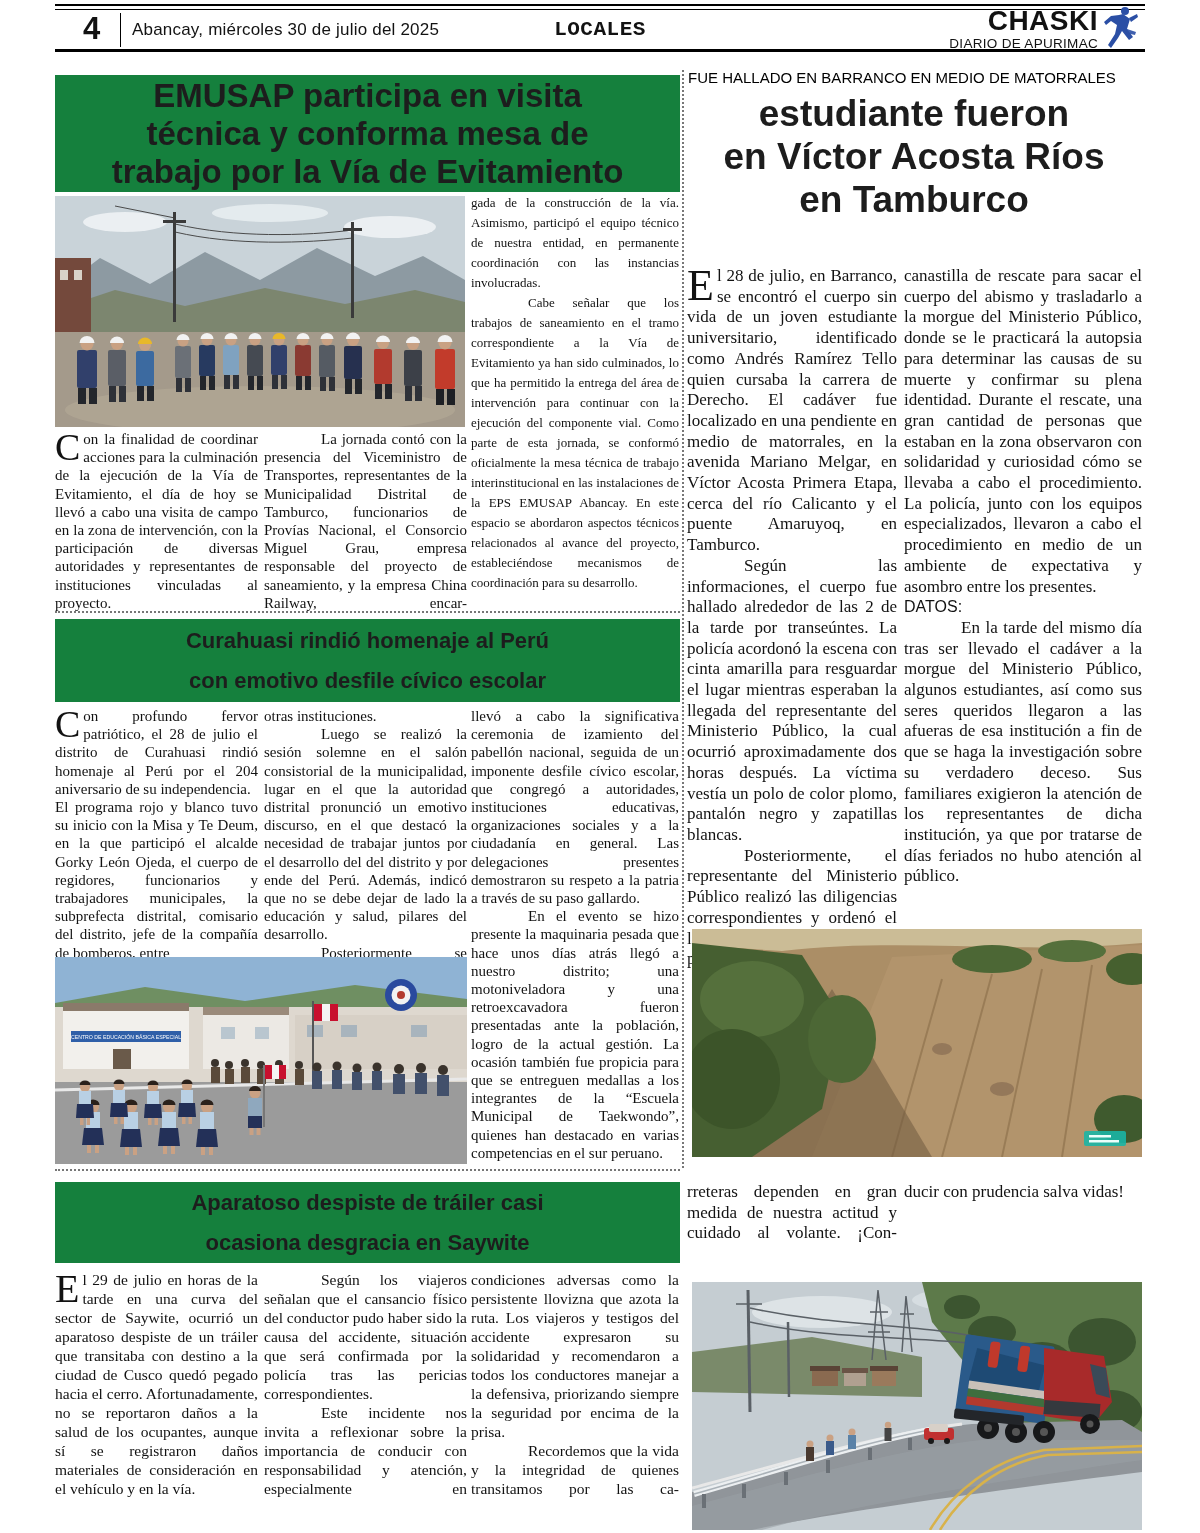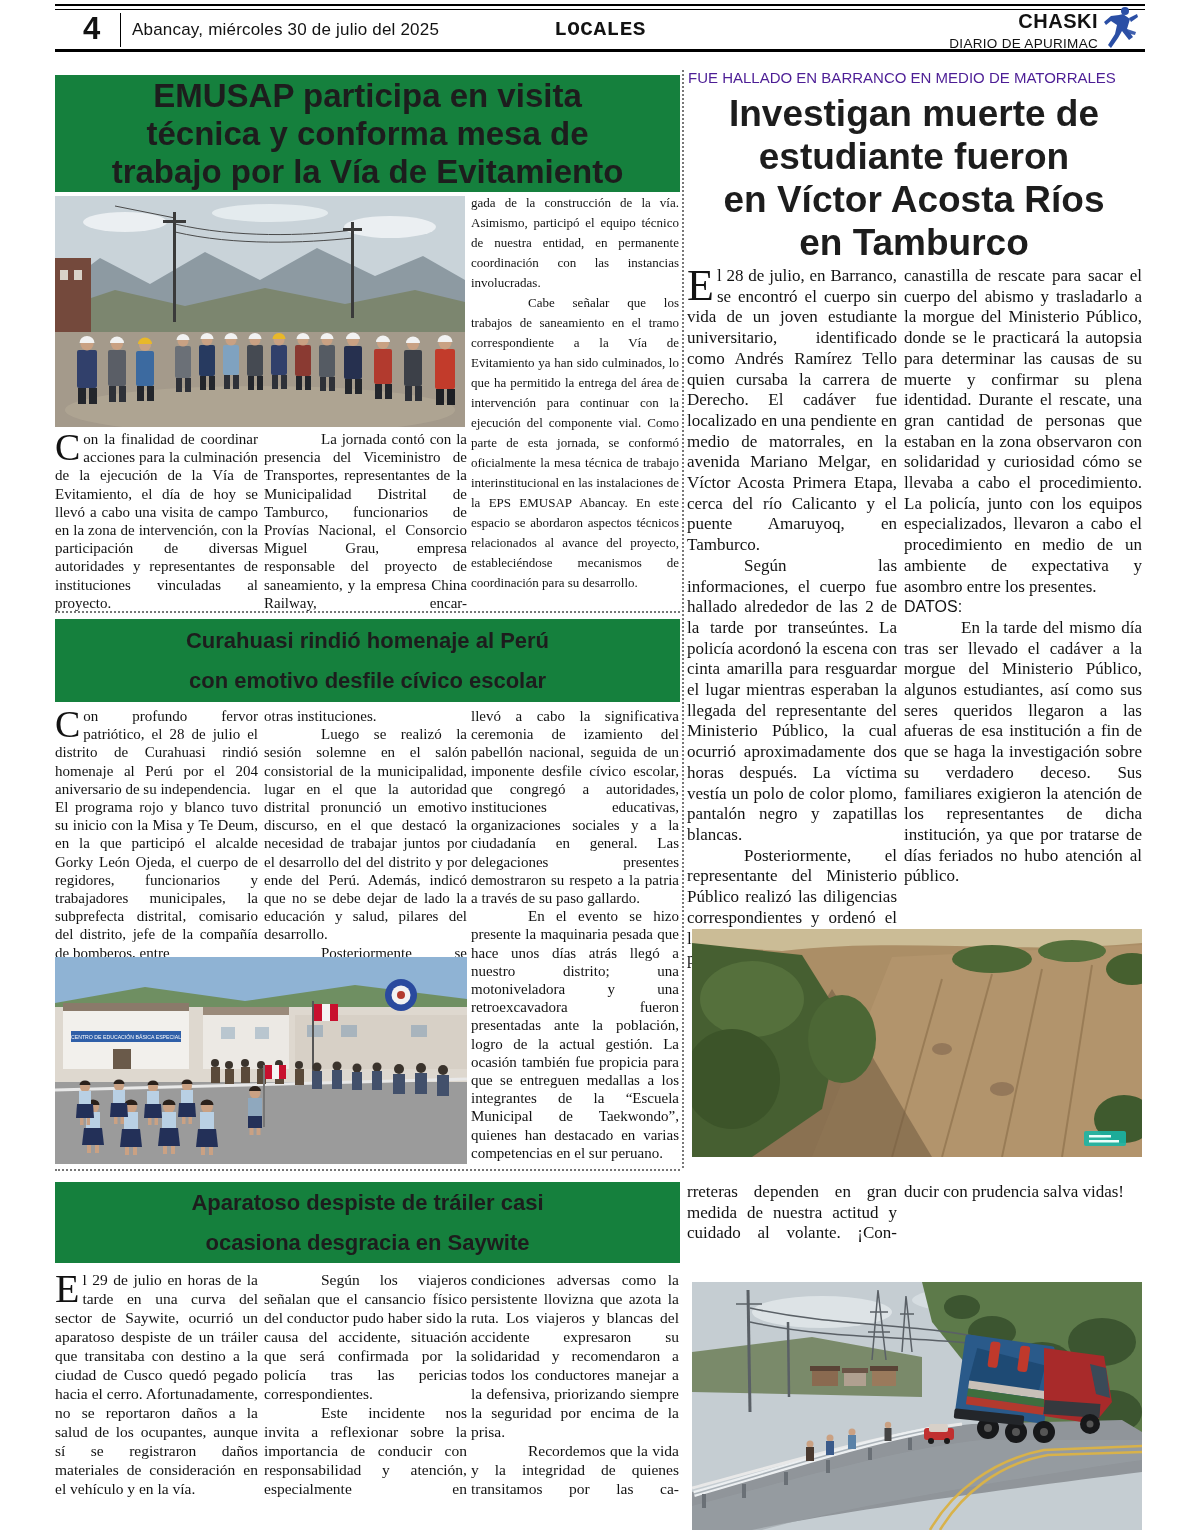--- a/index.html
+++ b/index.html
@@ -9,31 +9,31 @@
   .abs { position:absolute; }
   .hr  { position:absolute; background:#000; }
   .vdot { position:absolute; border-left:2px dotted #777; width:0; }
   .hdot { position:absolute; border-top:2px dotted #777; height:0; }
 
   
   .pagenum { font-family:"Liberation Sans",sans-serif; font-weight:bold; font-size:31px; }
   .dateline { font-family:"Liberation Sans",sans-serif; font-size:17px; letter-spacing:.2px; }
   .section  { font-family:Liberation Mono, monospace; font-weight:bold; font-size:21px; letter-spacing:.5px; text-align:center; }
   .brand    { font-family:"Liberation Sans",sans-serif; text-align:right; }
-  .brand-name { font-weight:bold; font-size:20px; line-height:28px; letter-spacing:.5px; }
+  .brand-name { font-weight:bold; font-size:28px; line-height:28px; letter-spacing:.5px; }
   .brand-sub  { font-size:13.5px; letter-spacing:.3px; margin-top:1px; }
 
   
   .title-box { background:#15803d; font-family:"Liberation Sans",sans-serif; font-weight:bold;
                color:#1d1d1d; text-align:center; display:flex; flex-direction:column; justify-content:center; }
   .tl-3 { font-size:33px; line-height:38px; }
   .tl-2 { font-size:22px; line-height:40px; }
   .title-plain { font-family:"Liberation Sans",sans-serif; font-weight:bold; color:#1d1d1d;
                  text-align:center; font-size:37px; line-height:43px; }
-  .kicker { font-family:"Liberation Sans",sans-serif; font-size:15px; color:#4c1d95; }
+  .kicker { font-family:"Liberation Sans",sans-serif; font-size:15px; color:#000000; }
 
   
   .col { text-align:justify; }
   .col p { margin:0; }
   p.ind { text-indent:57px; }
   p.stretch { text-align-last:justify; }
   .t15 { font-size:13px;   line-height:20px; }
   .t18 { font-size:15px;   line-height:18.2px; }
   .t20 { font-size:15.5px; line-height:19px; }
   .t21 { font-size:17px;   line-height:20.7px; }
@@ -384,21 +384,20 @@
         </g>
     </g>
   </svg>
 
   <div class="hdot" style="left:55px;top:1169px;width:625px"></div>
 
   <div class="vdot" style="left:682px;top:70px;height:1098px"></div>
 
   <div class="abs kicker" style="left:688px;top:69px;width:455px">FUE HALLADO EN BARRANCO EN MEDIO DE MATORRALES</div>
   <div class="abs title-plain" style="left:686px;top:92px;width:456px">
-    <div>Investigan muerte de</div>
     <div>estudiante fueron</div>
     <div>en Víctor Acosta Ríos</div>
     <div>en Tamburco</div>
   </div>
 
   <div class="abs col t21" style="left:687px;top:266px;width:210px">
     <p><span class="dc">E</span><span>l 28 de julio, en Barranco, se encontró el cuerpo sin vida de un joven estudiante universitario, identificado como Andrés Ramírez Tello quien cursaba la carrera de Derecho. El cadáver fue localizado en una pendiente en medio de matorrales, en la avenida Mariano Melgar, en Víctor Acosta Primera Etapa, cerca del río Calicanto y el puente Amaruyoq, en Tamburco.</span></p>
     <p class="ind">Según las informaciones, el cuerpo fue hallado alrededor de las 2 de la tarde por transeúntes. La policía acordonó la escena con cinta amarilla para resguardar el lugar mientras esperaban la llegada del representante del Ministerio Público, la cual ocurrió aproximadamente dos horas después. La víctima vestía un polo de color plomo, pantalón negro y zapatillas blancas.</p>
     <p class="ind stretch">Posteriormente, el representante del Ministerio Público realizó las diligencias correspondientes y ordenó el levantamiento del cadáver. El personal policial utilizó una</p>
   </div>
@@ -440,21 +439,21 @@
   </div>
 
   <div class="abs col t20" style="left:55px;top:1270px;width:203px">
     <p><span class="dc">E</span><span>l 29 de julio en horas de la tarde en una curva del sector de Saywite, ocurrió un aparatoso despiste de un tráiler que transitaba con destino a la ciudad de Cusco quedó pegado hacia el cerro. Afortunadamente, no se reportaron daños a la salud de los ocupantes, aunque sí se registraron daños materiales de consideración en el vehículo y en la vía.</span></p>
   </div>
   <div class="abs col t20" style="left:264px;top:1270px;width:203px">
     <p class="ind">Según los viajeros señalan que el cansancio físico del conductor pudo haber sido la causa del accidente, situación que será confirmada por la policía tras las pericias correspondientes.</p>
     <p class="ind stretch">Este incidente nos invita a reflexionar sobre la importancia de conducir con responsabilidad y atención, especialmente en</p>
   </div>
   <div class="abs col t20" style="left:471px;top:1270px;width:208px">
-    <p>condiciones adversas como la persistente llovizna que azota la ruta. Los viajeros y blancas del accidente expresaron su solidaridad y recomendaron a todos los conductores manejar a la defensiva, priorizando siempre la seguridad por encima de la prisa.</p>
+    <p>condiciones adversas como la persistente llovizna que azota la ruta. Los viajeros y testigos del accidente expresaron su solidaridad y recomendaron a todos los conductores manejar a la defensiva, priorizando siempre la seguridad por encima de la prisa.</p>
     <p class="ind stretch">Recordemos que la vida y la integridad de quienes transitamos por las ca-</p>
   </div>
   <div class="abs col t21" style="left:687px;top:1182px;width:210px">
     <p class="stretch">rreteras dependen en gran medida de nuestra actitud y cuidado al volante. ¡Con-</p>
   </div>
   <div class="abs col t21" style="left:904px;top:1182px;width:238px">
     <p>ducir con prudencia salva vidas!</p>
   </div>
 
   <svg class="abs photo" style="left:692px;top:1282px" width="450" height="248" viewBox="0 0 450 248">

